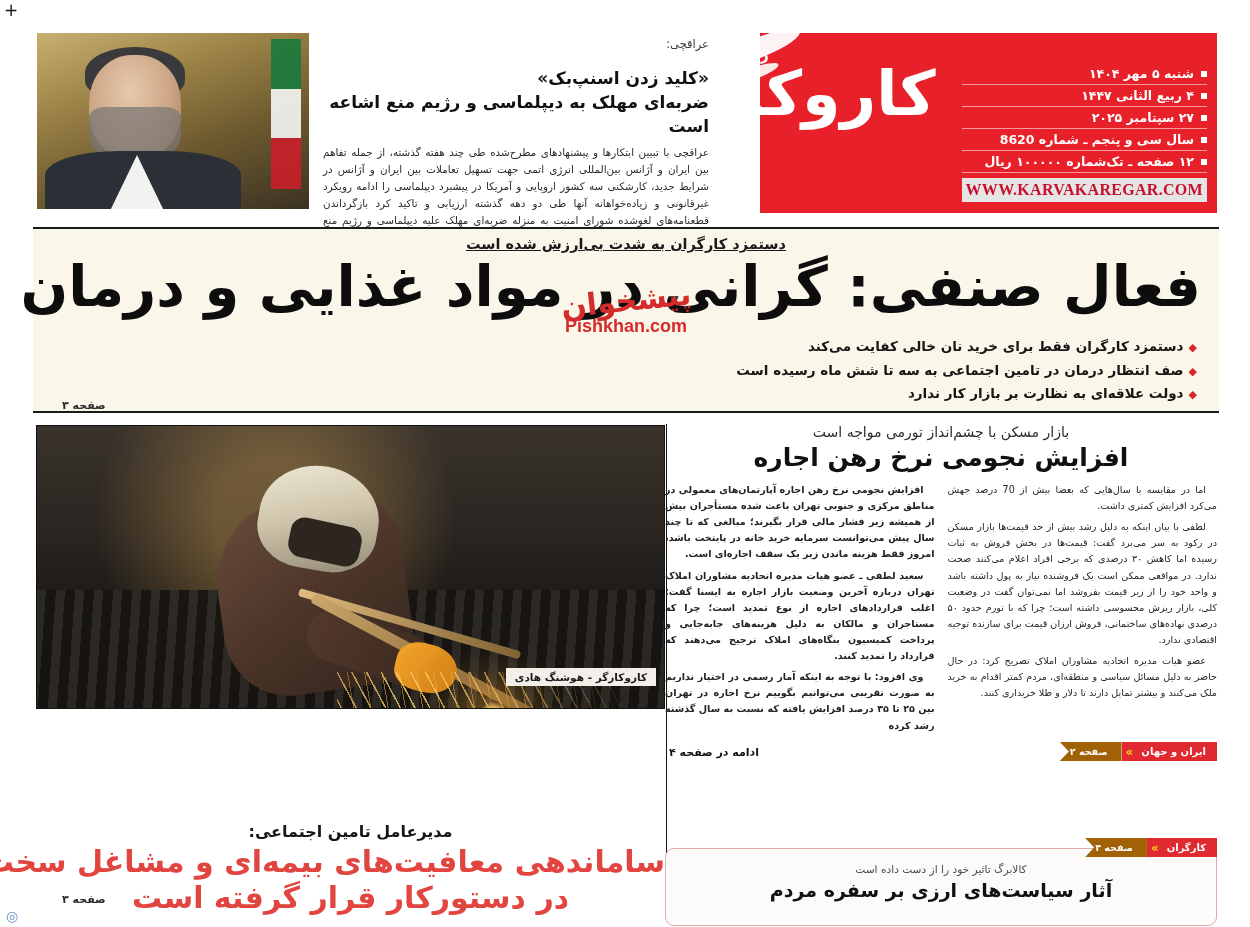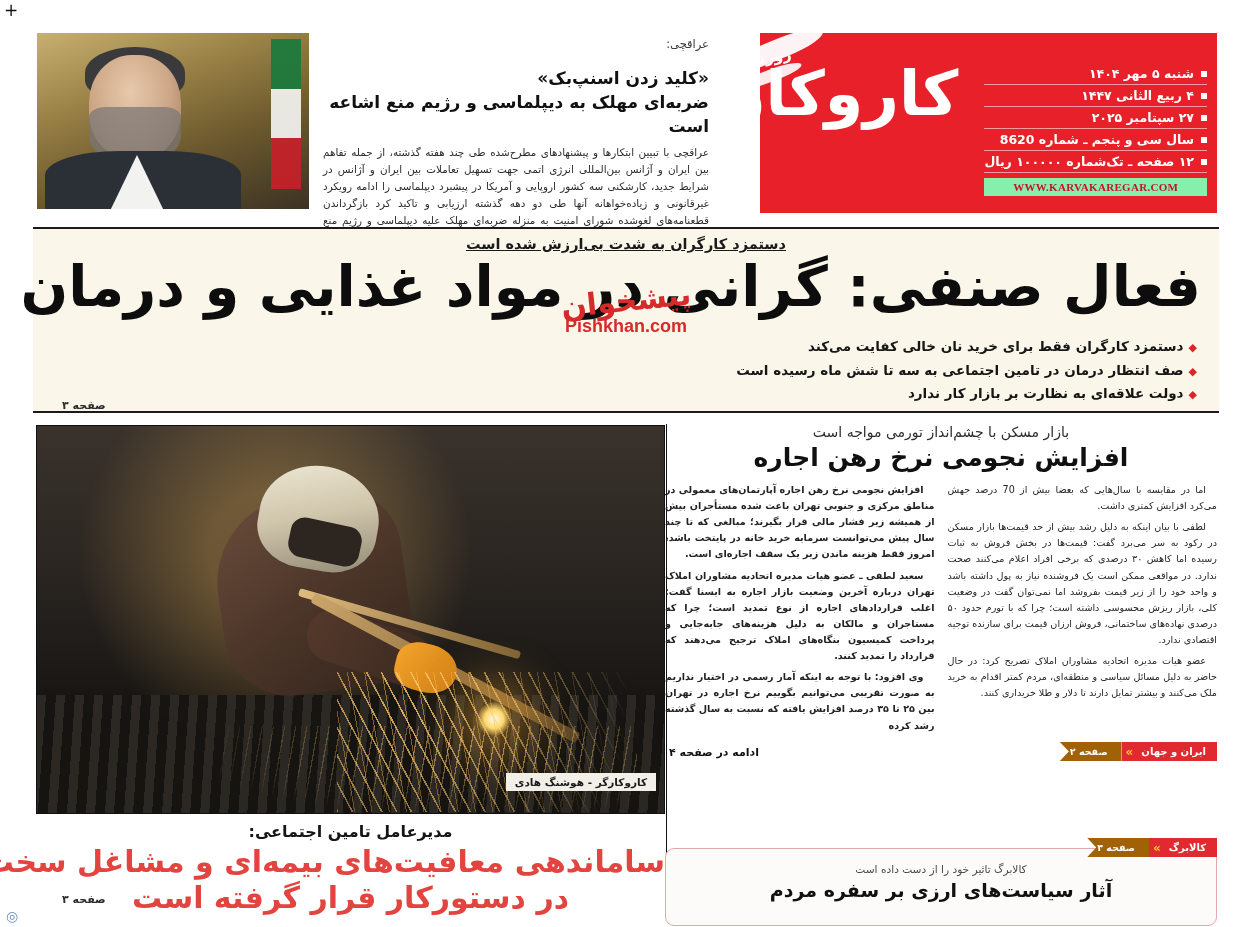--- a/index.html
+++ b/index.html
@@ -108,24 +108,24 @@
   }
   .mast-info-row:last-of-type { border-bottom: none; }
   .mast-bullet {
     width: 6px; height: 6px;
     background: #ffffff;
     flex: 0 0 6px;
     display: inline-block;
   }
   .mast-url {
     margin-top: 5px;
-    background: #86efac;
+    background: #e5e5e5;
     color: #c8102e;
     text-align: center;
-    font-size: 11px;
+    font-size: 16px;
     font-weight: bold;
     letter-spacing: .3px;
     padding: 3px 4px;
     direction: ltr;
     font-family: "Liberation Serif", serif;
   }
 
   
   .lead-top {
     position: absolute;
@@ -302,21 +302,21 @@
     color: #2b2b2b;
     white-space: nowrap;
   }
   .tab-a { left: 62px; top: 399px; }
   .tab-b { left: 62px; top: 893px; }
 
   
   .welder {
     position: absolute;
     left: 36px; top: 425px;
-    width: 629px; height: 389px;
+    width: 629px; height: 284px;
     overflow: hidden;
     background: #c2410c;
     border: 1px solid #111;
   }
   .welder .bg-dark {
     position: absolute; inset: 0;
     background:
       radial-gradient(circle at 38% 33%, rgba(255,196,96,.30) 0 14%, rgba(0,0,0,0) 42%),
       linear-gradient(180deg, #3a332c 0%, #2a2521 38%, #171513 72%, #0d0c0b 100%);
   }
@@ -693,21 +693,21 @@
     <div class="housing-cont">ادامه در صفحه ۴</div>
   </div>
 
   <div class="ribbon rib-1">
     <div class="rib-red">ایران و جهان</div>
     <div class="rib-chev">«</div>
     <div class="rib-black">صفحه ۲</div>
   </div>
 
   <div class="ribbon rib-2">
-    <div class="rib-red">کالابرگ</div>
+    <div class="rib-red">کارگران</div>
     <div class="rib-chev">«</div>
     <div class="rib-black">صفحه ۴</div>
   </div>
   <div class="newscard card-2">
     <div class="card-kicker">کالابرگ تاثیر خود را از دست داده است</div>
     <div class="card-head">آثار سیاست‌های ارزی بر سفره مردم</div>
   </div>
 
 </div>
 

